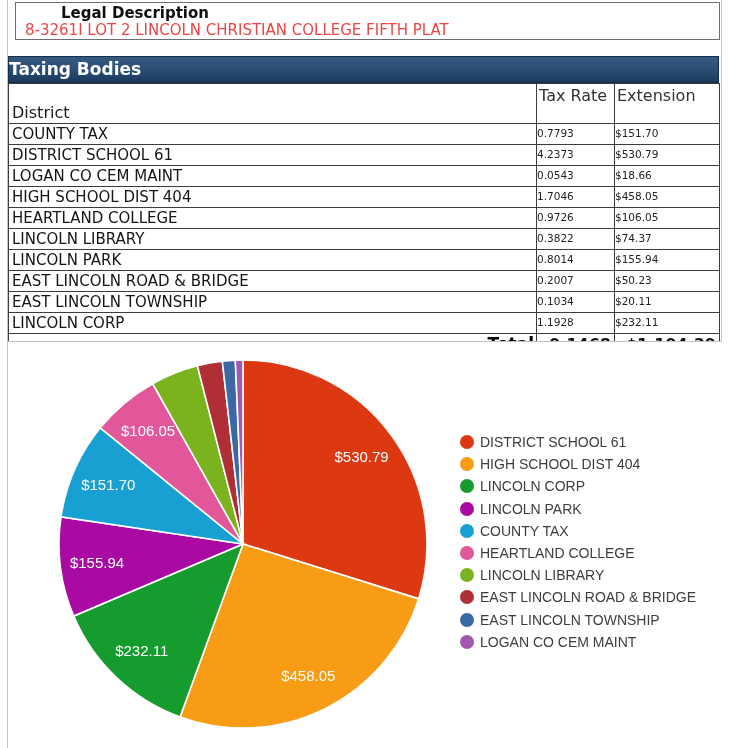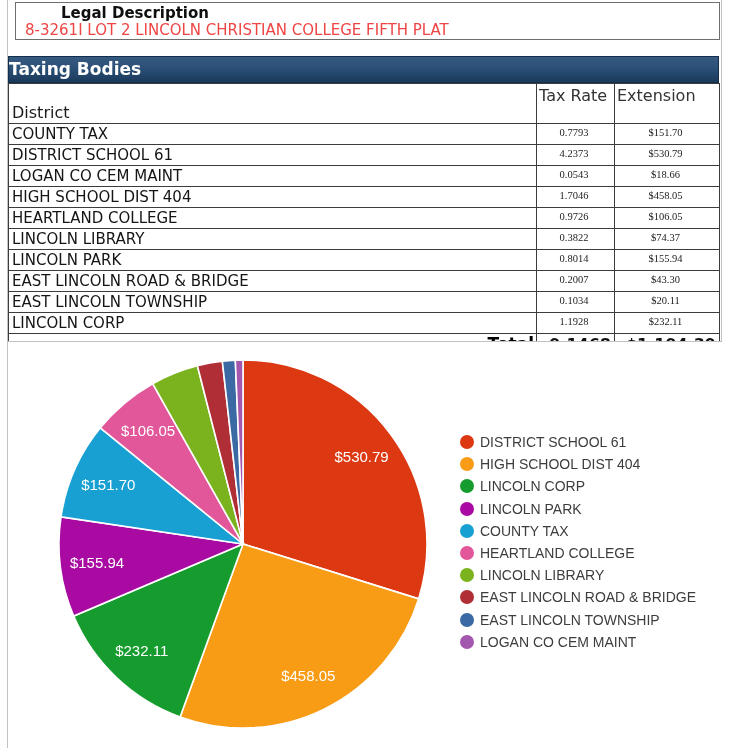--- a/index.html
+++ b/index.html
@@ -29,21 +29,21 @@
   table.tax-table{
     position:absolute;left:8px;top:83px;width:711px;
     border-collapse:collapse;table-layout:fixed;background:#fff;
   }
   table.tax-table td{border:1px solid #3c3c3c;overflow:hidden;}
   tr.hdr{height:40px;margin-left:48px;}
   td.hdr-district{font-size:16px;color:#1b1b1b;padding:0 0 1px 3px;vertical-align:bottom;}
   td.hdr-small{font-size:16px;color:#333;vertical-align:top;padding:2px 0 17px 2px;}
   tr.data-row{height:21px;}
   td.dname{font-size:15px;color:#151515;padding:0 0 0 3px;vertical-align:middle;white-space:nowrap;}
-  td.num{font-size:10.5px;color:#222;text-align:center;vertical-align:top;padding:3px 3px 0 0;font-family:Liberation Serif, serif;}
+  td.num{font-size:10.5px;color:#222;text-align:left;vertical-align:top;padding:3px 3px 0 0;}
   tr.total-row{height:21px;}
   td.total-label{font-size:17px;font-weight:bold;color:#000;text-align:right;vertical-align:middle;padding:0 2px 0 0;}
   td.total-num{font-size:16px;font-weight:bold;color:#111;text-align:right;vertical-align:middle;padding:0 3px 0 0;}
   
   .chart-section{
     position:absolute;left:8px;top:341px;width:714px;height:407px;
     border-top:1px solid #c2c2c2;background:#fff;
   }
   .pie-svg{position:absolute;left:0;top:0;}
   .pie-value-label{
@@ -115,21 +115,21 @@
         <td class="num">$74.37</td>
       </tr>
       <tr class="data-row">
         <td class="dname">LINCOLN PARK</td>
         <td class="num">0.8014</td>
         <td class="num">$155.94</td>
       </tr>
       <tr class="data-row">
         <td class="dname">EAST LINCOLN ROAD &amp; BRIDGE</td>
         <td class="num">0.2007</td>
-        <td class="num">$43.30</td>
+        <td class="num">$50.23</td>
       </tr>
       <tr class="data-row">
         <td class="dname">EAST LINCOLN TOWNSHIP</td>
         <td class="num">0.1034</td>
         <td class="num">$20.11</td>
       </tr>
       <tr class="data-row">
         <td class="dname">LINCOLN CORP</td>
         <td class="num">1.1928</td>
         <td class="num">$232.11</td>

